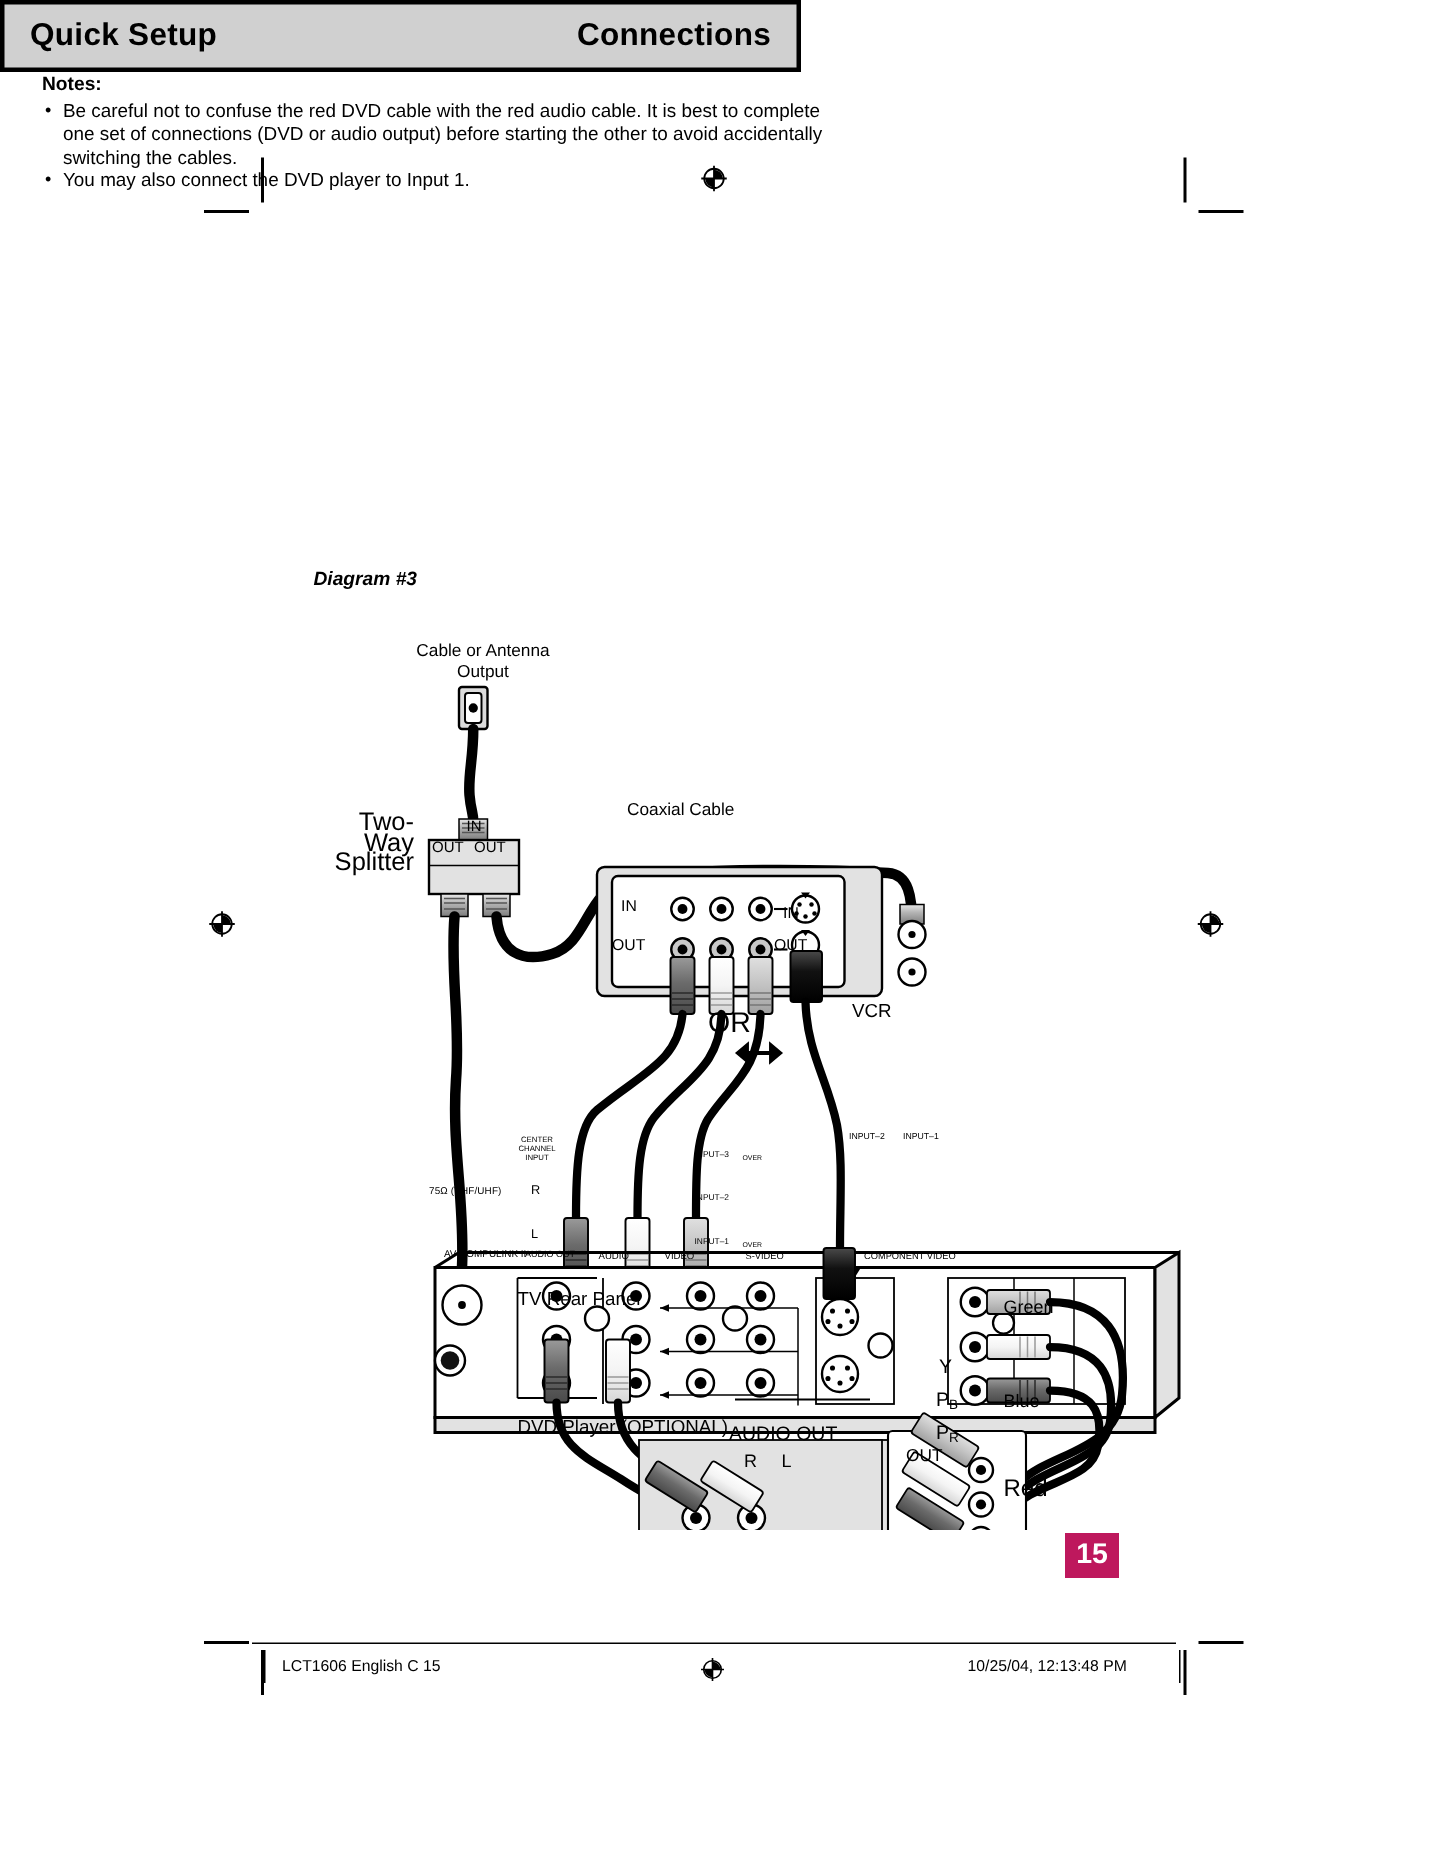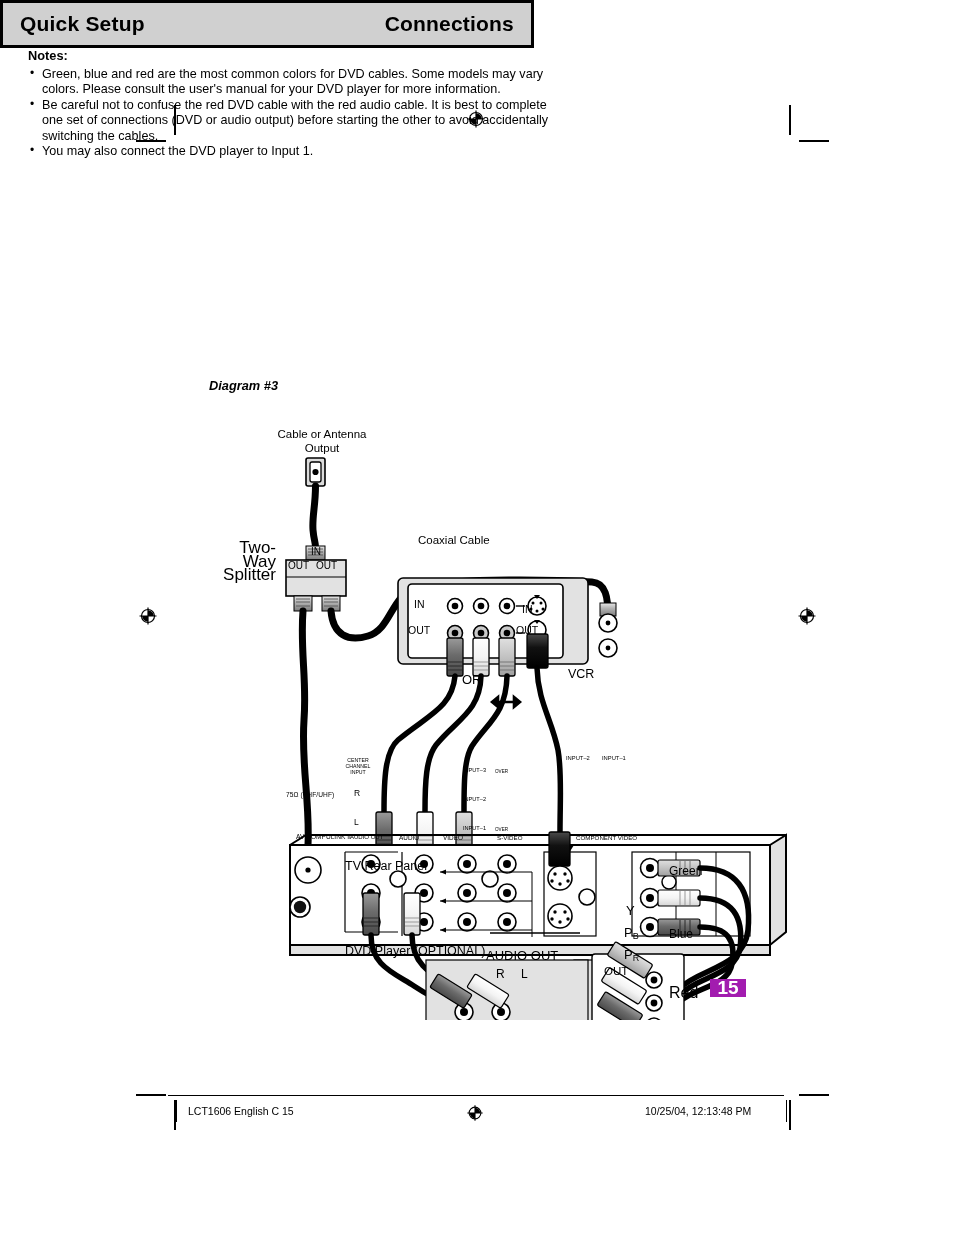--- a/index.html
+++ b/index.html
@@ -20,22 +20,22 @@
   #notes ul{list-style:none;margin:0;padding:0;}
   #notes li{font-size:12.6px;line-height:15.4px;position:relative;
       padding-left:14px;margin-bottom:0px;}
   #notes li:before{content:"•";position:absolute;left:2px;top:-1px;font-size:12px;}
   #diagram-caption{position:absolute;left:209px;top:378px;
       font-size:12.8px;font-weight:bold;font-style:italic;}
   
   #diagram{position:absolute;left:140px;top:420px;width:680px;height:600px;}
   #diagram svg{display:block;}
   
-  #page-number{position:absolute;left:710px;top:979px;width:36px;height:18px;
-      background:#a21caf;color:#fff;font-size:19px;font-weight:bold;
+  #page-number{position:absolute;left:710px;top:1022px;width:36px;height:30px;
+      background:#be185d;color:#fff;font-size:19px;font-weight:bold;
       display:flex;align-items:center;justify-content:center;}
   
   #footer-rule{position:absolute;left:168px;top:1095px;width:616px;height:1px;background:#000;}
   #footer-left{position:absolute;left:188px;top:1105px;font-size:10.5px;}
   #footer-right{position:absolute;left:645px;top:1105px;font-size:10.5px;}
   .tickmark{position:absolute;background:#000;}
 </style>
 </head>
 <body>
 
@@ -74,21 +74,20 @@
 </svg>
 
 <div id="header-bar">
   <span>Quick Setup</span>
   <span>Connections</span>
 </div>
 
 <div id="notes">
   <div class="notes-title">Notes:</div>
   <ul>
-    <li>Green, blue and red are the most common colors for DVD cables. Some models may vary colors. Please consult the user's manual for your DVD player for more information.</li>
     <li>Be careful not to confuse the red DVD cable with the red audio cable. It is best to complete one set of connections (DVD or audio output) before starting the other to avoid accidentally switching the cables.</li>
     <li>You may also connect the DVD player to Input 1.</li>
   </ul>
 </div>
 <div id="diagram-caption">Diagram #3</div>
 
 <div id="diagram">
 <svg width="680" height="600" viewBox="0 0 680 600" xmlns="http://www.w3.org/2000/svg">
   <defs>
     <linearGradient id="gDark" x1="0" y1="0" x2="0" y2="1">
@@ -417,21 +416,21 @@
 <div class="abs" style="left:316px;top:560px;font-size:10px;">OUT</div>
 
 <div class="abs" style="left:418px;top:534px;font-size:11.5px;">Coaxial Cable</div>
 
 <div class="abs" style="left:414px;top:598px;font-size:10.5px;">IN</div>
 <div class="abs" style="left:408px;top:624px;font-size:10.5px;">OUT</div>
 <div class="abs" style="left:522px;top:603px;font-size:10.5px;">IN</div>
 <div class="abs" style="left:516px;top:624px;font-size:10.5px;">OUT</div>
 <div class="abs" style="left:568px;top:667px;font-size:12.5px;">VCR</div>
 
-<div class="abs" style="left:462px;top:672px;font-size:13px;">OR</div>
+<div class="abs" style="left:472px;top:672px;font-size:19px;">OR</div>
 
 <div class="abs" style="left:286px;top:791px;font-size:6.6px;letter-spacing:.1px;">75Ω (VHF/UHF)</div>
 <div class="abs" style="left:296px;top:833px;font-size:6.6px;">AV COMPULINK II</div>
 <div class="abs" style="left:336px;top:757px;width:44px;text-align:center;font-size:5.2px;line-height:6px;">
   <div>CENTER</div>
   <div>CHANNEL</div>
   <div>INPUT</div>
 </div>
 <div class="abs" style="left:350px;top:834px;font-size:6px;">AUDIO OUT</div>
 <div class="abs" style="left:354px;top:788px;font-size:8.5px;">R</div>

